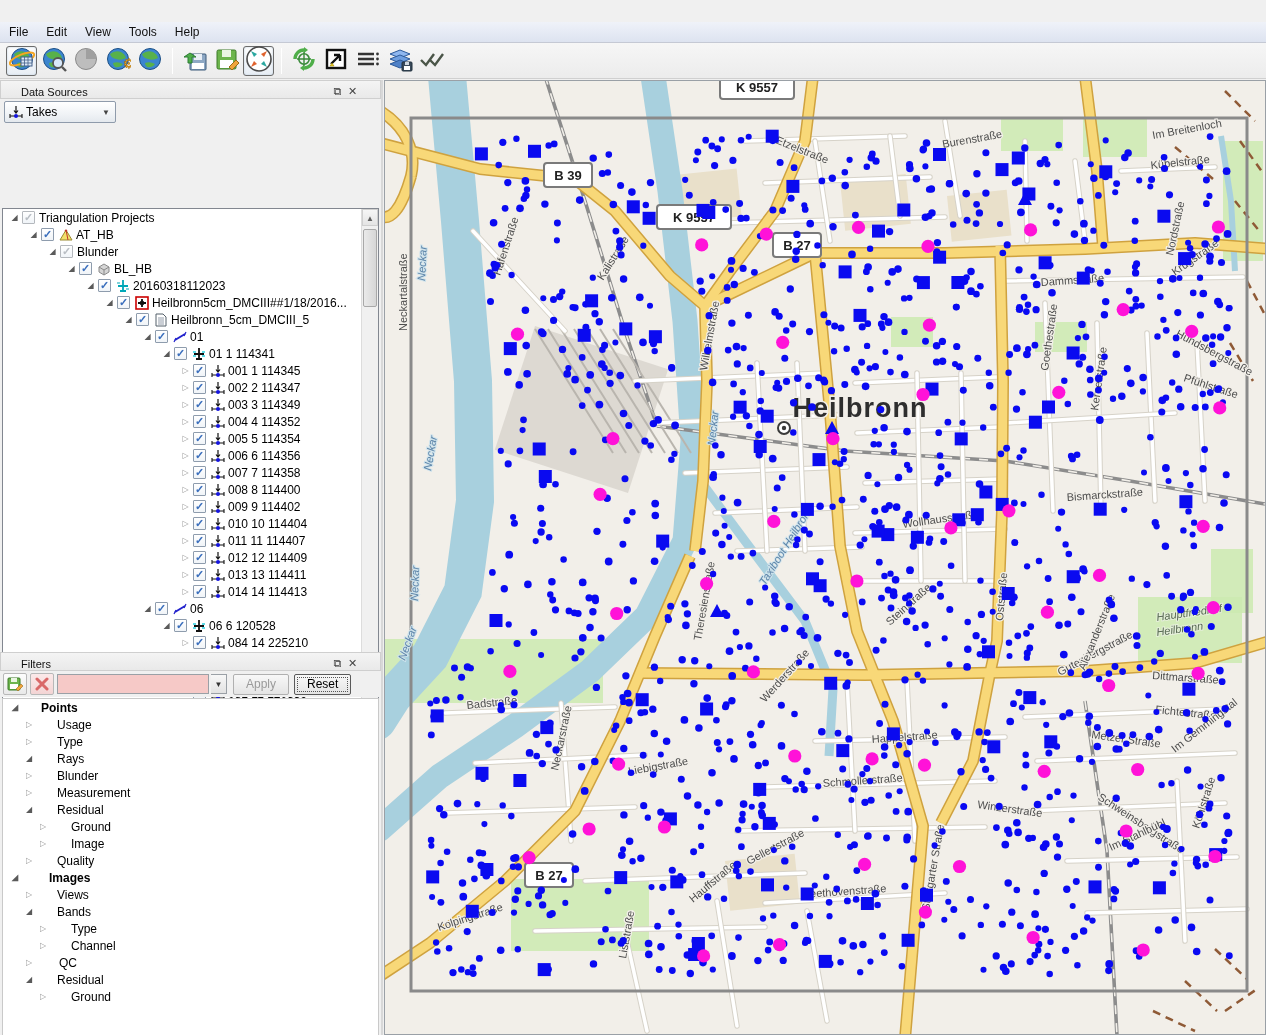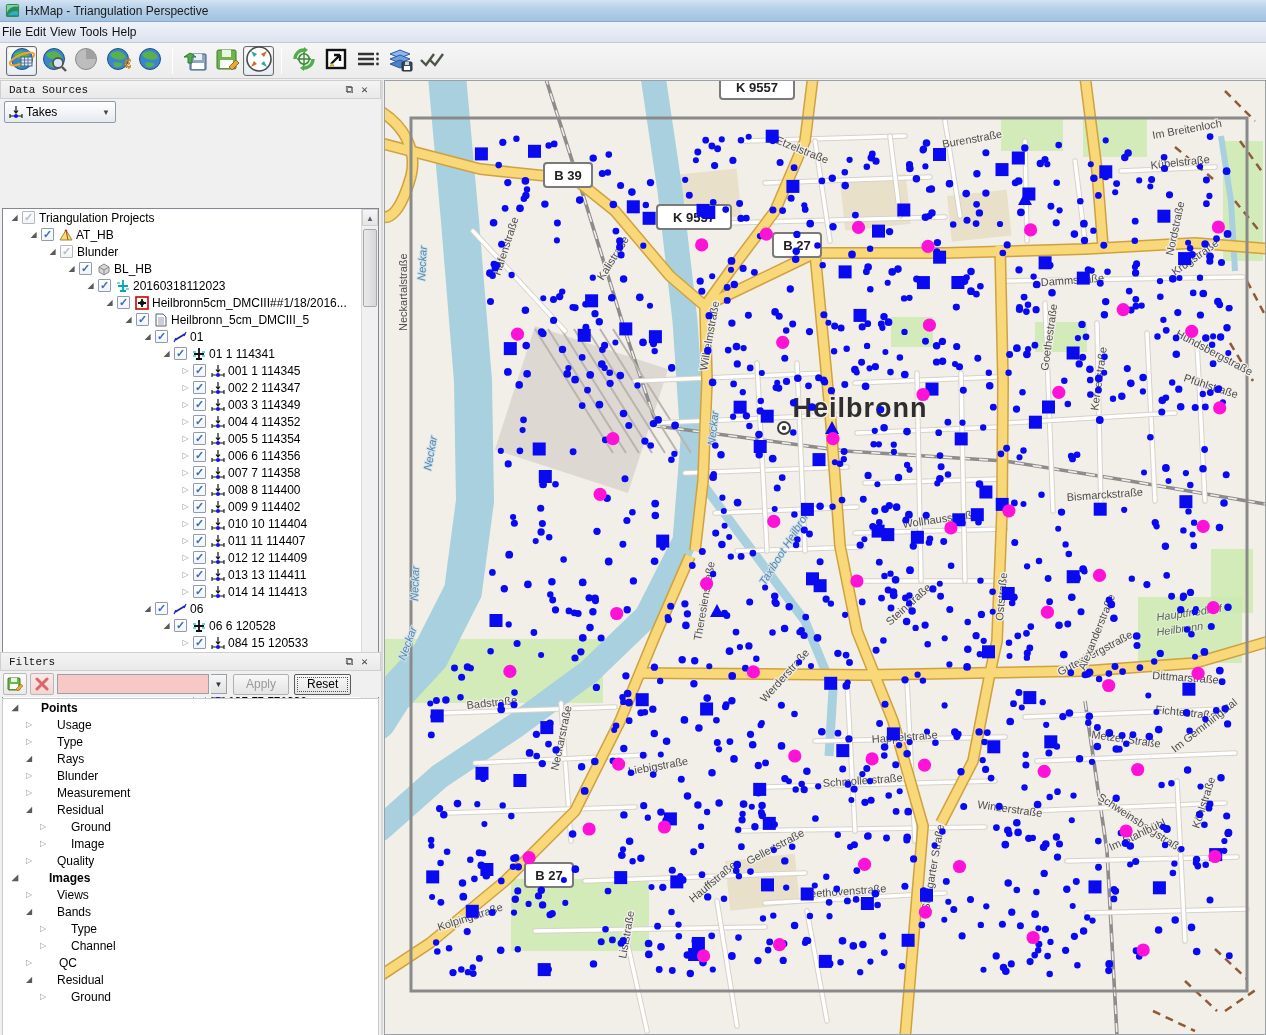--- a/index.html
+++ b/index.html
@@ -9,34 +9,34 @@
 
   
   #titlebar { position:absolute; left:0; top:0; width:100%; height:22px;
     background:linear-gradient(#d3e3f3,#b4cfe8 45%,#a3c2e0);
     display:flex; align-items:center; padding-left:5px; font-size:12px; color:#1a1a1a;
     border-bottom:1px solid #8aa8c8;}
   #app-icon { width:15px; height:15px; margin-right:5px; }
   #menubar { position:absolute; left:0; top:22px; width:100%; height:21px;
     background:linear-gradient(#eff2f9,#dde3f0); border-bottom:1px solid #c5c9d4;
     display:flex; align-items:center; font-size:12px; color:#111; }
-  .menu-item { padding:2px 2px; cursor:default; }
+  .menu-item { padding:2px 9px; cursor:default; }
   #toolbar { position:absolute; left:0; top:43px; width:100%; height:36px;
     background:linear-gradient(#f6f6f6,#ececec); border-bottom:1px solid #d0d0d0;
     display:flex; align-items:center; padding-left:6px; }
   .tb-btn { width:31px; height:30px; display:flex; align-items:center; justify-content:center;
     border:1px solid transparent; border-radius:3px; margin-right:1px; }
   .tb-btn.sel { border:1px solid #6c6c6c; background:linear-gradient(#fdfdfd,#e8eef5); box-shadow:inset 0 0 2px #bcd; }
   .tb-sep { width:1px; height:26px; background:#c7c7c7; border-right:1px solid #fff; margin:0 6px; }
 
   
   #left { position:absolute; left:0; top:80px; width:383px; height:955px; background:#f0f0f0;
     border-right:2px solid #d8d8d8; }
-  .panel-head { height:19px; display:flex; align-items:center; font-size:11px; color:#111;
-    padding:0 8px; background:linear-gradient(#f4f4f4,#e9e9e9); border:1px solid #cfcfcf;font-family:Liberation Mono, monospace; }
+  .panel-head { height:19px; display:flex; align-items:flex-end; font-size:11px; color:#111;
+    padding:0 20px; background:linear-gradient(#f4f4f4,#e9e9e9); border:1px solid #cfcfcf; }
   .panel-head .ph-title { flex:1; }
   .ph-ico { width:15px; height:14px; font-size:11px; color:#444; text-align:center; line-height:14px; cursor:default;}
   .combo-row { height:26px; padding:2px 4px; background:#f0f0f0; }
   .combo { width:112px; height:22px; border:1px solid #8f9bab; border-radius:2px;
     background:linear-gradient(#ffffff,#f0f3f6 60%,#e4e9ee); display:flex; align-items:center;
     font-size:12px; padding-left:3px; position:relative;}
   .combo .arrow-zone { position:absolute; right:1px; top:1px; bottom:1px; width:16px;
     display:flex; align-items:center; justify-content:center; color:#444; font-size:8px;}
   #ds-tree { position:absolute; left:2px; right:2px; top:128px; bottom:0; height:523px;
     background:#fff; border:1px solid #828790; overflow:hidden; }
@@ -87,28 +87,20 @@
   .area-lbl { fill:#55684f; font-size:11px; font-style:italic; paint-order:stroke; stroke:#e6efdc; stroke-width:2px;}
   .badge-t { font-weight:bold; font-size:13px; fill:#222; }
   .city { font-weight:bold; font-size:27px; fill:#2e2e2e; letter-spacing:1px;
     paint-order:stroke; stroke:#f2efe9; stroke-width:3px; }
 </style>
 </head>
 <body>
 
 <div id="win">
 
-  <div id="titlebar">
-    <svg id="app-icon" viewBox="0 0 16 16">
-      <rect x="1" y="1" width="14" height="14" rx="2" fill="#2e8b57"></rect>
-      <path d="M2 10 Q6 2 14 4 L14 2 L2 2 Z" fill="#7fd4a0"></path>
-      <path d="M3 13 Q8 7 14 9 L14 13 Z" fill="#2bb0c9"></path>
-    </svg>
-    <span>HxMap - Triangulation Perspective</span>
-  </div>
 
   <div id="menubar">
       <div class="menu-item">File</div>
       <div class="menu-item">Edit</div>
       <div class="menu-item">View</div>
       <div class="menu-item">Tools</div>
       <div class="menu-item">Help</div>
     </div>
 
   <div id="toolbar">
@@ -525,21 +517,21 @@
           <div class="trow" style="padding-left: 177px;">
             <span class="texp col">▷</span>
             <span class="tchk">✓</span>
             <span class="ticon">
               <svg width="14" height="14" viewBox="0 0 14 14">
                 <path d="M7 1 V7 M5 5.5 L7 8 L9 5.5" stroke="#111" stroke-width="1.2" fill="none"></path>
                 <path d="M1 11 H13 M1 9 V13 M13 9 V13" stroke="#111" stroke-width="1.1"></path>
                 <circle cx="7" cy="11" r="2" fill="#1414e0"></circle>
               </svg>
             </span>
-            <span>084 15 120533</span>
+            <span>084 14 225210</span>
           </div>
           <div class="trow" style="padding-left: 177px;">
             <span class="texp col">▷</span>
             <span class="tchk">✓</span>
             <span class="ticon">
               <svg width="14" height="14" viewBox="0 0 14 14">
                 <path d="M7 1 V7 M5 5.5 L7 8 L9 5.5" stroke="#111" stroke-width="1.2" fill="none"></path>
                 <path d="M1 11 H13 M1 9 V13 M13 9 V13" stroke="#111" stroke-width="1.1"></path>
                 <circle cx="7" cy="11" r="2" fill="#1414e0"></circle>
               </svg>

